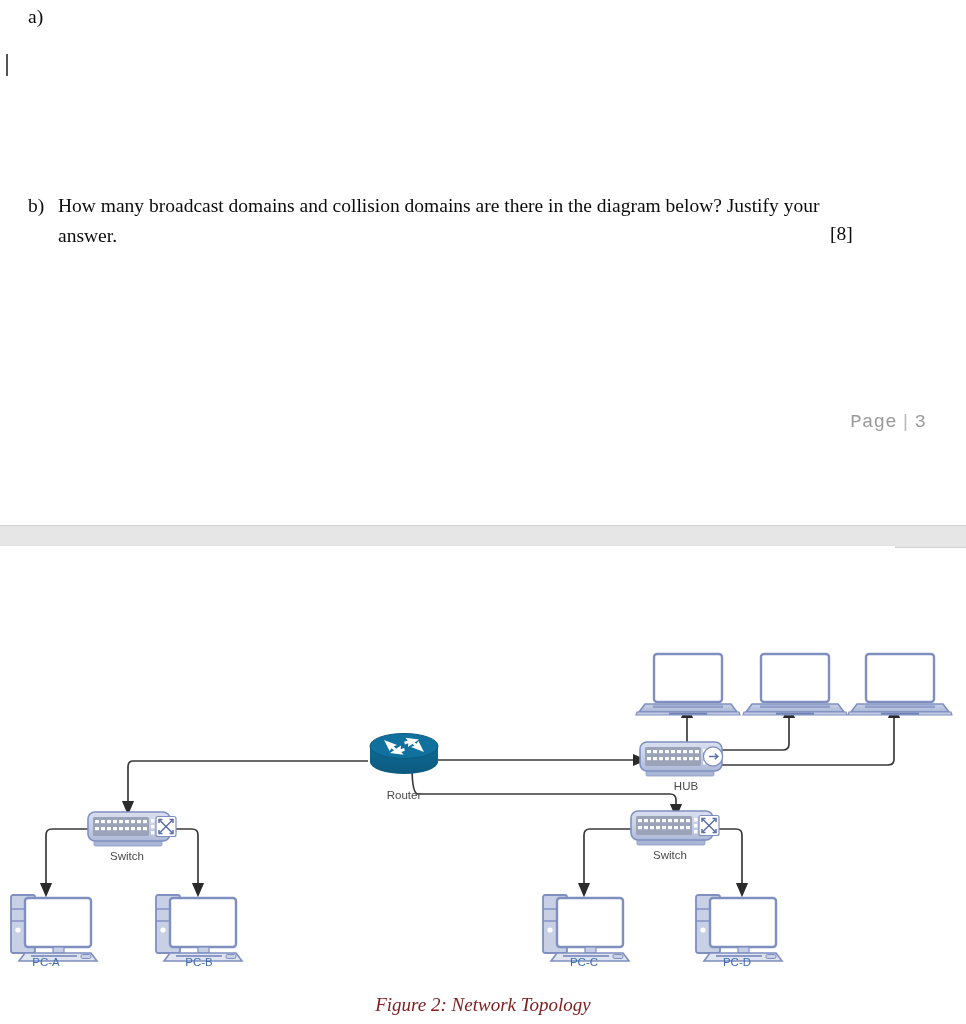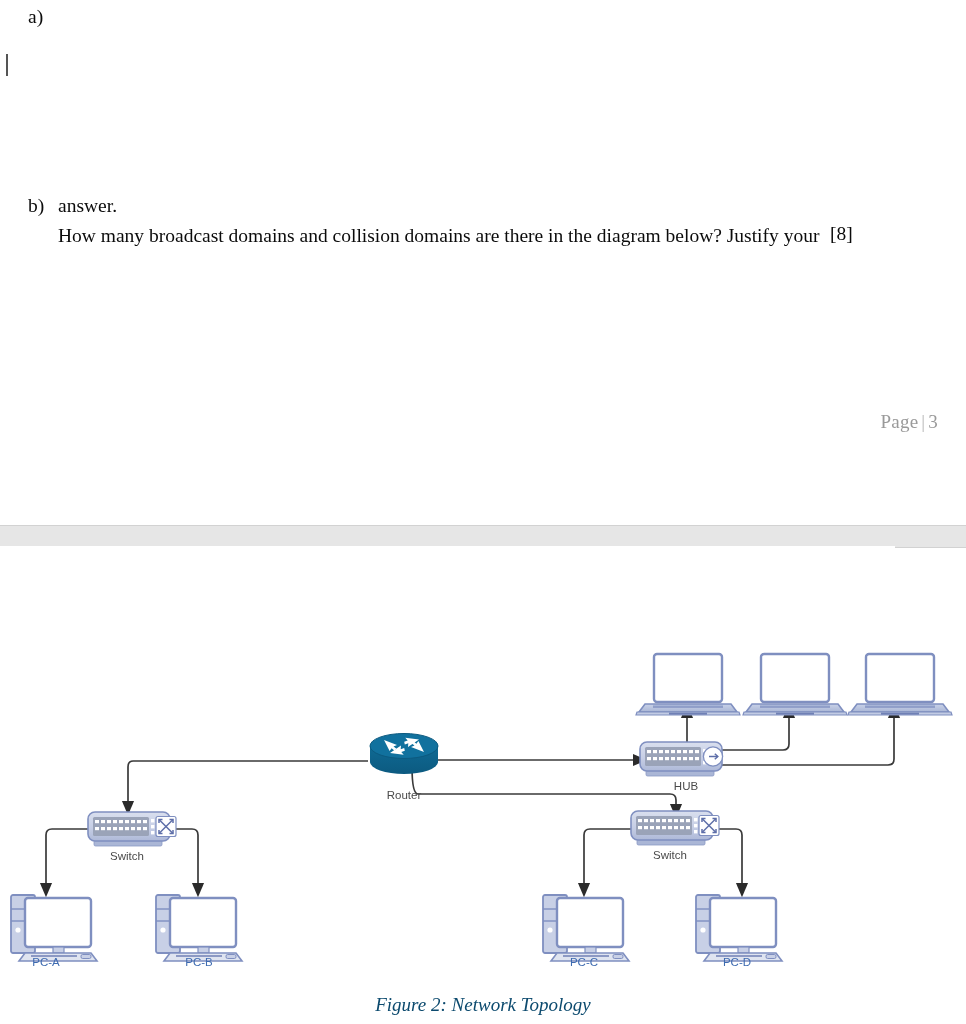--- a/index.html
+++ b/index.html
@@ -14,58 +14,58 @@
   .q-item{position:absolute;display:flex;font-size:19.5px;color:#0b0b0b;line-height:1.52;}
   .q-marker{width:30px;flex:0 0 30px;text-align:left;}
   .q-body{position:relative;}
   .q-line{display:block;white-space:nowrap;}
   .q-marks{position:absolute;white-space:nowrap;font-size:19.5px;color:#0b0b0b;}
 
   .q-a{left:28px;top:2px;width:920px;}
   .q-b{left:28px;top:191px;width:900px;}
 
   .page-num{
-    position:absolute;right:28px;top:411px;
+    position:absolute;right:40px;top:411px;
     font-size:19px;color:#9a9a9a;letter-spacing:.2px;
-    font-family:Liberation Serif, serif;
+    font-family:Liberation Mono, monospace;
   }
   .page-num .bar{color:#b9b9b9;padding:0 3px;}
 
   .gap-band{position:absolute;left:0;top:525px;width:966px;height:21px;background:#e6e6e6;
      border-top:1px solid #d2d2d2;border-bottom:1px solid #d2d2d2;}
 
   .figure-area{position:absolute;left:0;top:546px;width:895px;height:478px;background:#fff;}
   .topology{position:absolute;left:0;top:0;width:966px;height:440px;}
 
   .fig-caption{
     position:absolute;left:0;top:994px;width:966px;text-align:center;
     font-family:"Liberation Serif", serif;font-style:italic;
-    font-size:19px;color:#0c4a6e;
+    font-size:19px;color:#7f1d1d;
   }
 
   svg{display:block;}
   .dev-label{font-family:"Liberation Sans", sans-serif;font-size:11.5px;fill:#4a4a4a;}
   .pc-label{font-family:"Liberation Sans", sans-serif;font-size:11.5px;fill:#3e6bb0;}
 </style>
 </head>
 <body>
 
 <div class="page-top">
 
   <div class="change-bar"></div>
 
   <div class="q-item q-a">
     <span class="q-marker">a)</span>
   </div>
 
   <div class="q-item q-b">
     <span class="q-marker">b)</span>
     <span class="q-body">
+      <span class="q-line">How many broadcast domains and collision domains are there in the diagram below? Justify your</span>
       <span class="q-line">answer.</span>
-      <span class="q-line">How many broadcast domains and collision domains are there in the diagram below? Justify your</span>
       <span class="q-marks" style="left:772px;top:28px;">[8]</span>
     </span>
   </div>
 
   <div class="page-num">
     <span>Page</span><span class="bar">|</span><span>3</span>
   </div>
 </div>
 
 <div class="gap-band"></div>

